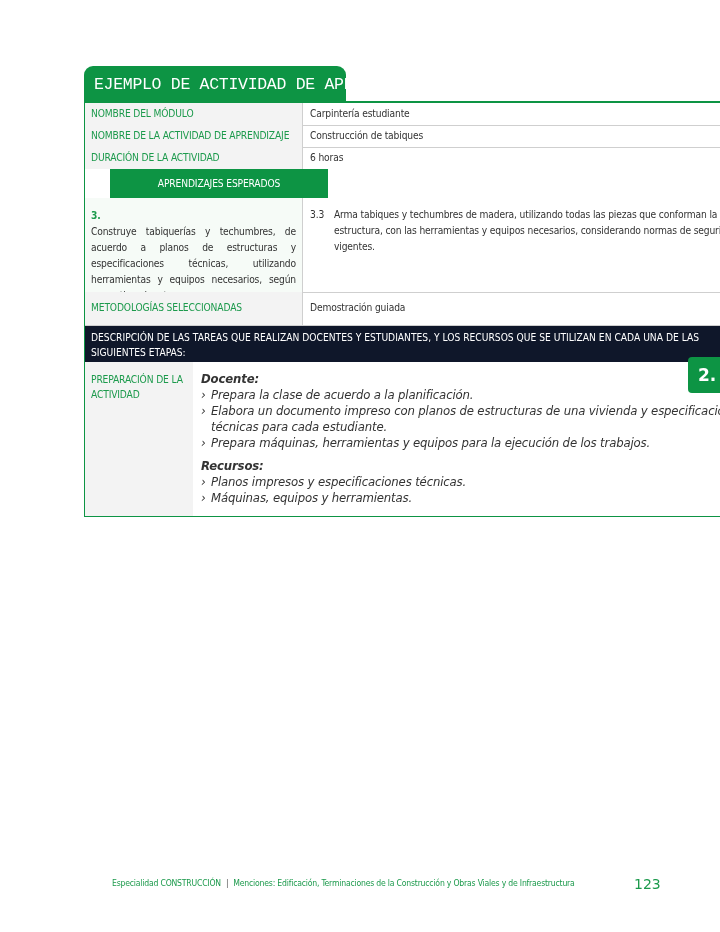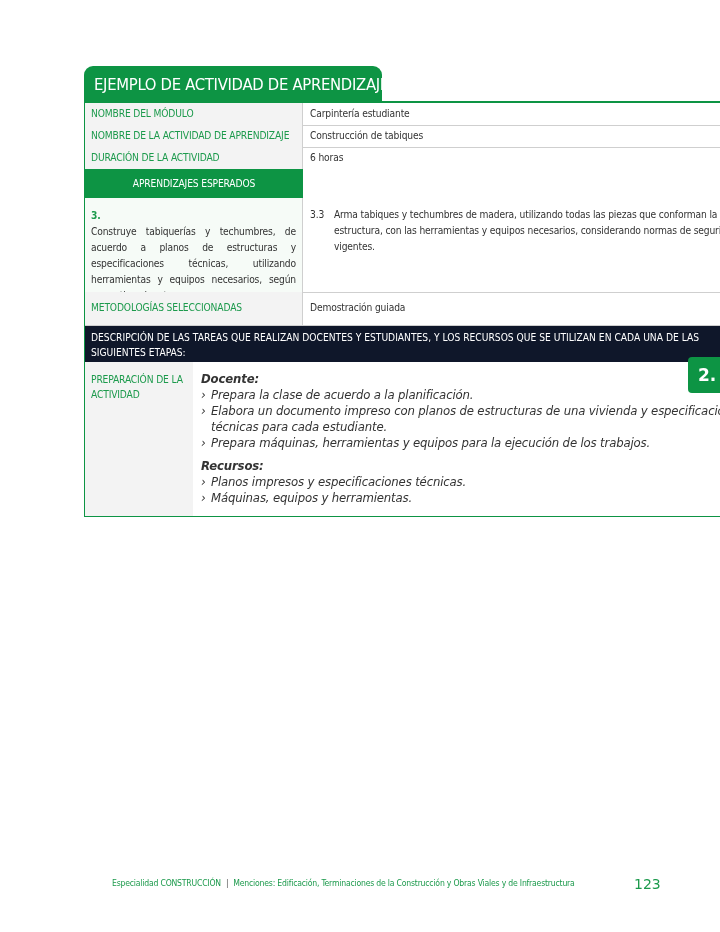--- a/index.html
+++ b/index.html
@@ -2,38 +2,38 @@
 <html><head>
   <meta charset="utf-8">
   <style>
     html, body { margin: 0; padding: 0; }
     body {
       width: 720px; height: 932px; background: #ffffff; position: relative; overflow: hidden;
       font-family: "DejaVu Sans Condensed", "DejaVu Sans", "Liberation Sans", sans-serif;
       color: #333333;
     }
     .tab {
-      position: absolute; left: 84px; top: 66px; width: 298px; height: 35px;
+      position: absolute; left: 84px; top: 66px; width: 262px; height: 35px;
       background: #0d9444; color: #ffffff; border-radius: 9px 9px 0 0;
       font-size: 16.5px; line-height: 37px; padding-left: 10px; box-sizing: border-box;
-      letter-spacing: -0.3px; white-space: nowrap; font-stretch: condensed;
+      letter-spacing: -0.3px; white-space: nowrap; font-stretch: condensed; font-family: Liberation Mono, monospace;
     }
     .frame {
       position: absolute; left: 84px; top: 101px; width: 674px; height: 416px;
       border: 1.5px solid #0d9444; box-sizing: border-box; border-top-width: 2px;
     }
     .row { position: absolute; left: 0; right: 0; display: flex; }
     .cell { box-sizing: border-box; font-size: 10.2px; letter-spacing: -0.15px; }
     .lbl {
       width: 218px; background: #f3f3f3; color: #1c9a4c; padding-left: 6px;
       border-right: 1px solid #cfcfcf; white-space: nowrap;
     }
     .val { flex: 1; padding-left: 7px; color: #333; }
     .hl { border-bottom: 1px solid #cfcfcf; }
-    .hdr-g { width: 218px; background: #0d9444; color: #fff; text-align: center; font-size: 10.2px; }
+    .hdr-g { width: 218px; background: #0d9444; color: #fff; text-align: center; font-size: 10.2px; margin-left: 25px; }
     .hdr-gray { flex: 1; background: #9a9a9a; color: #fff; text-align: center; font-size: 10.2px; }
     .aprend { width: 218px; background: #f6fbf7; padding: 10px 6px 0 6px; border-right: 1px solid #cfcfcf; line-height: 16px; font-size: 10.2px; }
     .aprend .num { color: #1c9a4c; font-weight: bold; }
     .crit { flex: 1; padding: 9px 7px 0 7px; font-size: 10.2px; line-height: 16px; display: flex; }
     .crit .cnum { width: 20px; flex: none; }
     .desc-bar {
       position: absolute; left: 0; right: 0; top: 223px; height: 36px; background: #0f172a; color: #fff;
       font-size: 10.2px; line-height: 15px; padding: 4px 6px; box-sizing: border-box;
     }
     .prep-lbl { width: 108px; background: #f3f3f3; color: #1c9a4c; padding: 10px 6px 0 6px; font-size: 10.2px; line-height: 15px; box-sizing: border-box; }

